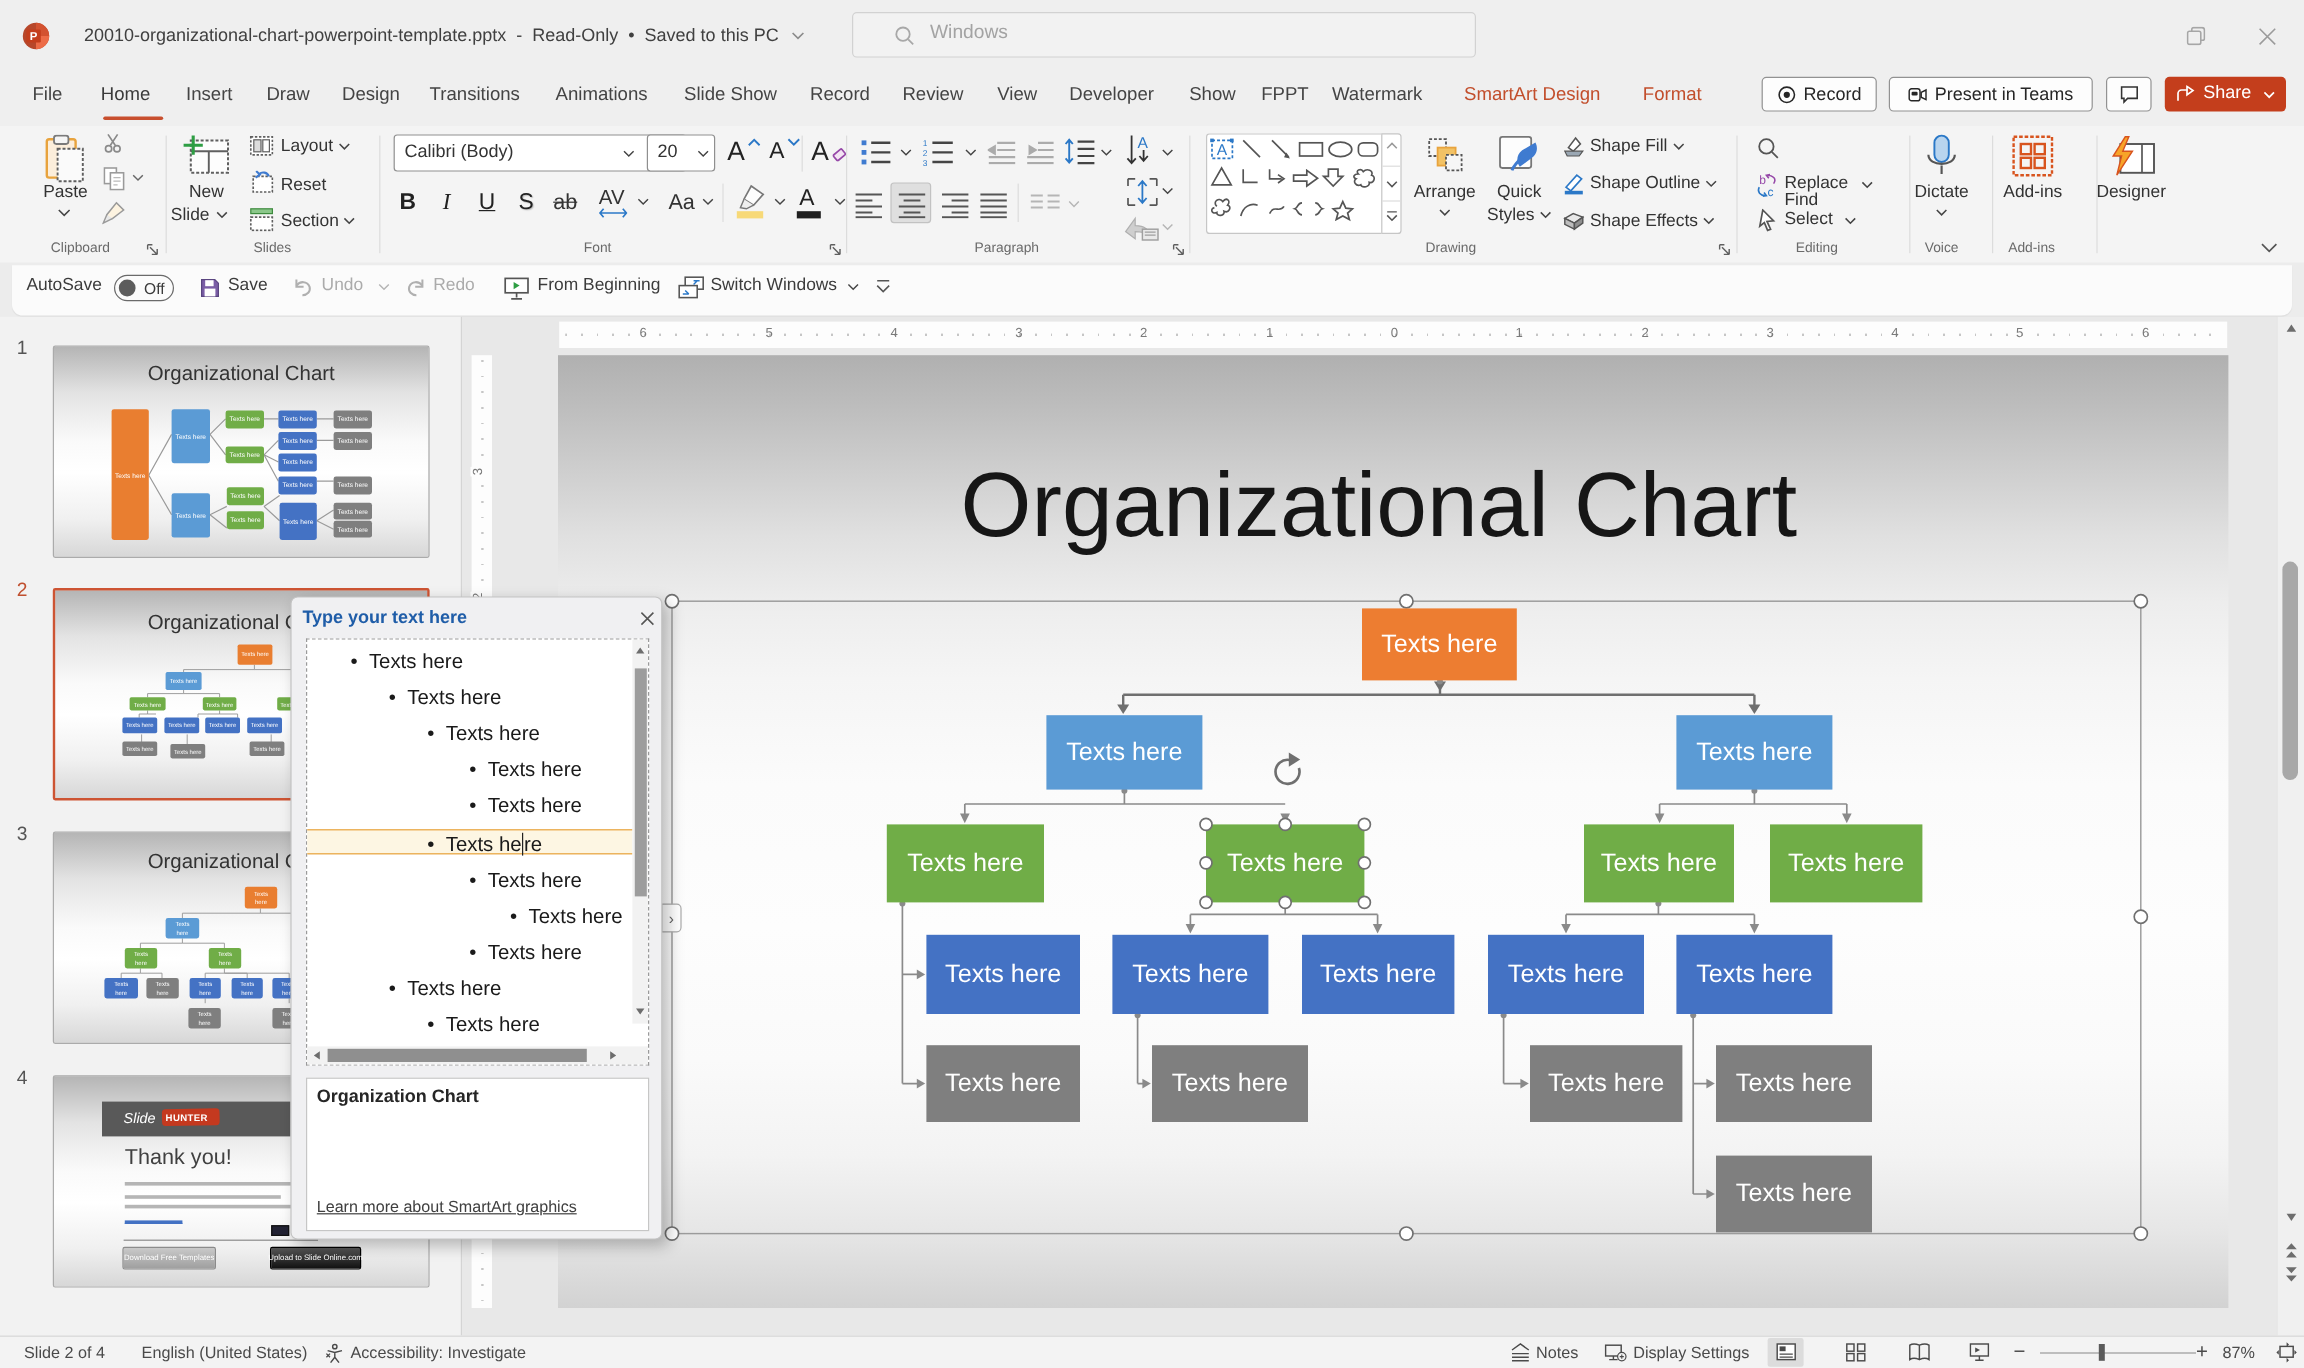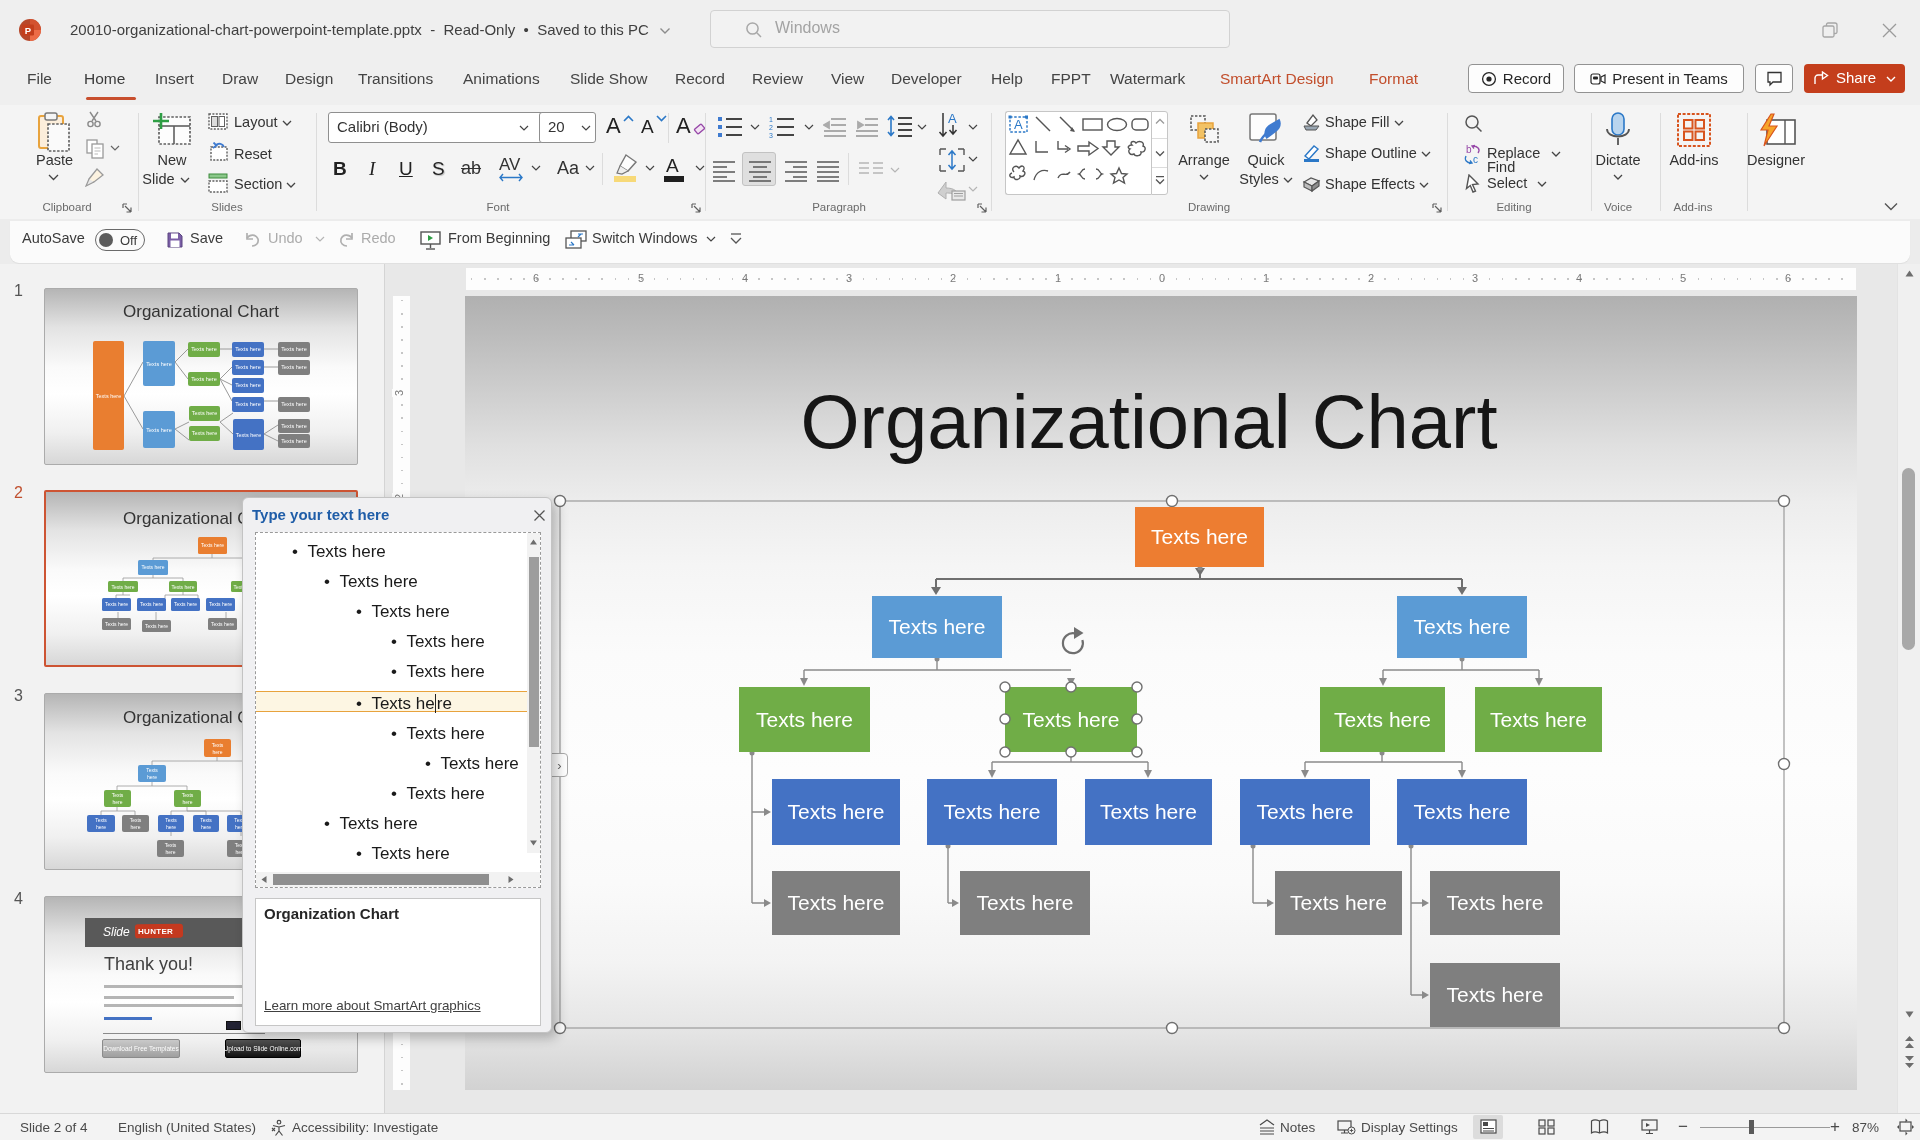--- a/index.html
+++ b/index.html
@@ -68,21 +68,21 @@
   <div class="tab" style="left:155px">Insert</div>
   <div class="tab" style="left:222px">Draw</div>
   <div class="tab" style="left:285px">Design</div>
   <div class="tab" style="left:358px">Transitions</div>
   <div class="tab" style="left:463px">Animations</div>
   <div class="tab" style="left:570px">Slide Show</div>
   <div class="tab" style="left:675px">Record</div>
   <div class="tab" style="left:752px">Review</div>
   <div class="tab" style="left:831px">View</div>
   <div class="tab" style="left:891px">Developer</div>
-  <div class="tab" style="left:991px">Help</div>
+  <div class="tab" style="left:991px">Show</div>
   <div class="tab" style="left:1051px">FPPT</div>
   <div class="tab" style="left:1110px">Watermark</div>
   <div class="tab" style="left:1220px;color:#c24e2c">SmartArt Design</div>
   <div class="tab" style="left:1369px;color:#c24e2c">Format</div>
   <div class="abs flexc" style="left:1468px;top:4px;width:96px;height:29px;border:1px solid #929292;border-radius:4px;background:#fdfdfd;font-size:15px;color:#262626;">
     <svg width="16" height="16" viewBox="0 0 16 16" style="margin-right:6px">
         <circle cx="8" cy="8" r="6.4" stroke="#262626" stroke-width="1.3" fill="none"></circle>
         <circle cx="8" cy="8" r="2.6" fill="#262626"></circle>
       </svg>Record
   </div>

